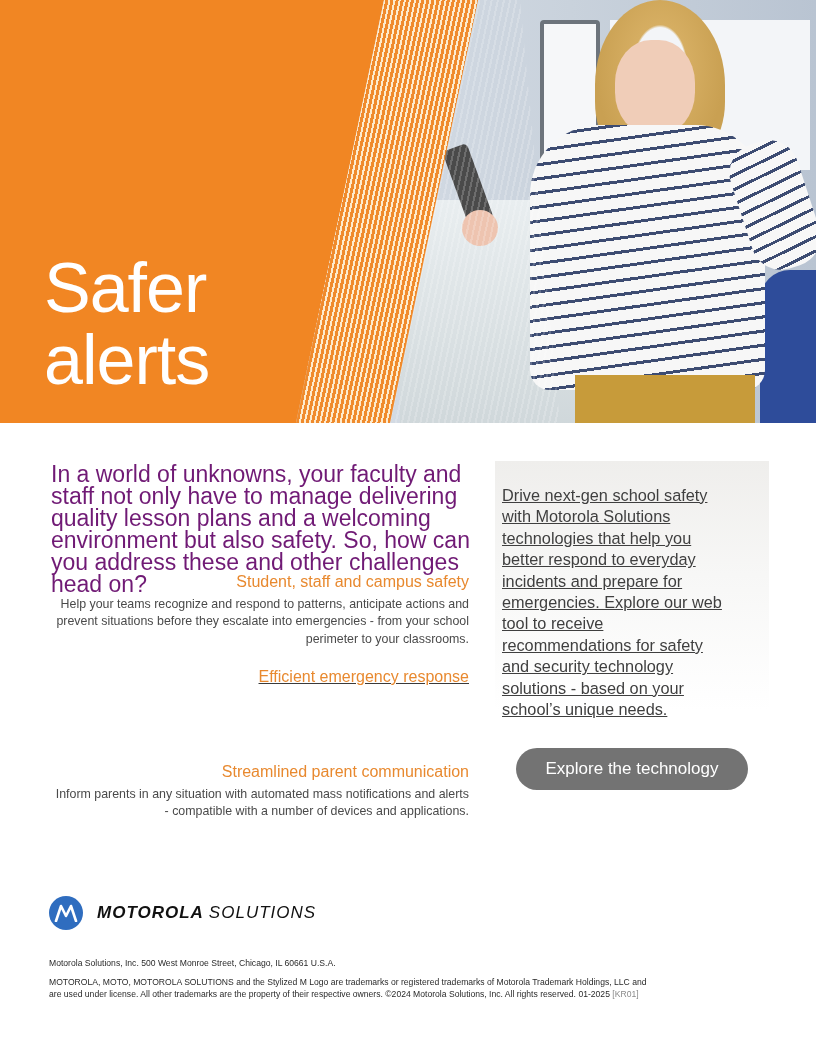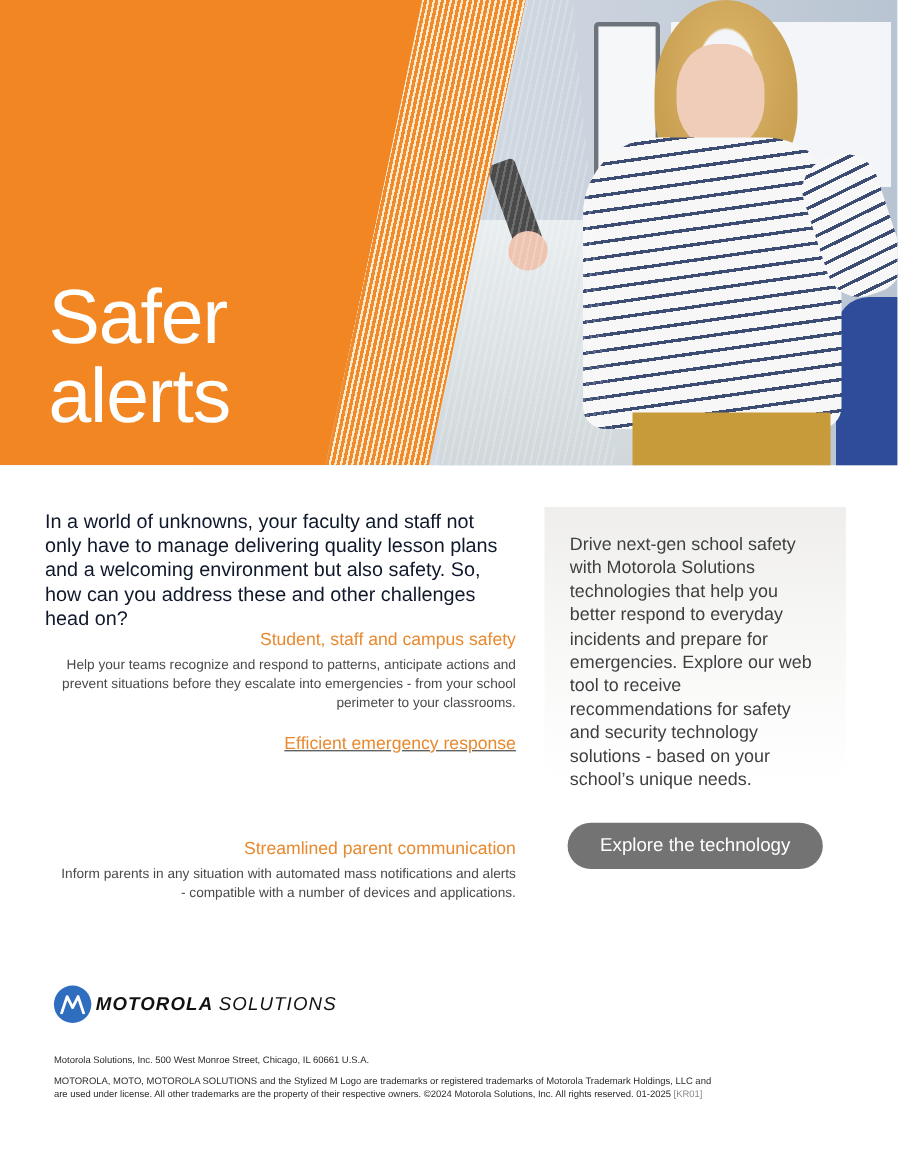--- a/index.html
+++ b/index.html
@@ -37,39 +37,39 @@
     clip-path: polygon(384px 0, 478px 0, 390px 423px, 296px 423px); }
   .stripes2 { position: absolute; left: 0; top: 0; width: 816px; height: 423px;
     background: repeating-linear-gradient(102deg, rgba(255,255,255,0.55) 0px, rgba(255,255,255,0.55) 2px, rgba(255,255,255,0) 2px, rgba(255,255,255,0) 6px);
     clip-path: polygon(478px 0, 520px 0, 560px 423px, 390px 423px); opacity: 0.35; }
 
   .hero-title { position: absolute; left: 44px; top: 252px; color: #ffffff; font-family: "Liberation Sans", "DejaVu Sans", sans-serif;
     font-weight: 300; font-size: 70px; line-height: 72px; letter-spacing: -1px; }
   .hero-title span { display: block; }
 
   
-  .intro { position: absolute; left: 41px; top: 463px; width: 420px; font-size: 18px; line-height: 22px; color: #0f172a; }
+  .intro { position: absolute; left: 51px; top: 463px; width: 420px; font-size: 23px; line-height: 22px; color: #701a75; }
   .feature { position: absolute; left: 49px; width: 420px; text-align: right; }
   .feature h2 { font-weight: normal; font-size: 16px; line-height: 20px; color: #e8892f; margin-bottom: 4px; }
   .feature p { font-size: 12.4px; line-height: 17.4px; color: #4a4a4a; }
   .f1 { top: 572px; }
   .f2 { top: 667px; text-decoration: underline; }
   .f3 { top: 762px; }
 
   
   .panel { position: absolute; left: 495px; top: 461px; width: 274px; height: 250px;
     background: linear-gradient(180deg, #efeeec 0%, #f7f7f6 45%, #ffffff 100%); }
-  .panel-text { position: absolute; left: 518px; top: 485px; width: 232px; font-size: 16.3px; line-height: 21.4px; color: #3f3f3f; }
+  .panel-text { position: absolute; left: 502px; top: 485px; width: 232px; font-size: 16.3px; line-height: 21.4px; color: #3f3f3f; text-decoration: underline; }
   .cta { position: absolute; left: 516px; top: 748px; width: 232px; height: 42px; border-radius: 21px; background: #737373;
     color: #ffffff; font-size: 17px; display: flex; align-items: center; justify-content: center; cursor: pointer; border: none; }
 
   
   .logo { position: absolute; left: 49px; top: 896px; display: flex; align-items: center; }
   .logo-badge { width: 34px; height: 34px; border-radius: 50%; background: #2f6dbf; display: flex; align-items: center; justify-content: center; }
-  .logo-word { margin-left: 4px; font-size: 17px; color: #111; letter-spacing: 0.5px; }
+  .logo-word { margin-left: 14px; font-size: 17px; color: #111; letter-spacing: 0.5px; }
   .logo-word b { font-weight: 900; font-style: italic; letter-spacing: 1px; }
   .logo-word i { font-weight: normal; font-style: italic; margin-left: 5px; letter-spacing: 1px; }
 
   .address { position: absolute; left: 49px; top: 958px; font-size: 8.6px; color: #2a2a2a; }
   .legal { position: absolute; left: 49px; top: 976px; width: 600px; font-size: 8.6px; line-height: 12.4px; color: #2a2a2a; }
   .legal .code { color: #8a8a8a; }
 </style>
 </head>
 <body>
 

